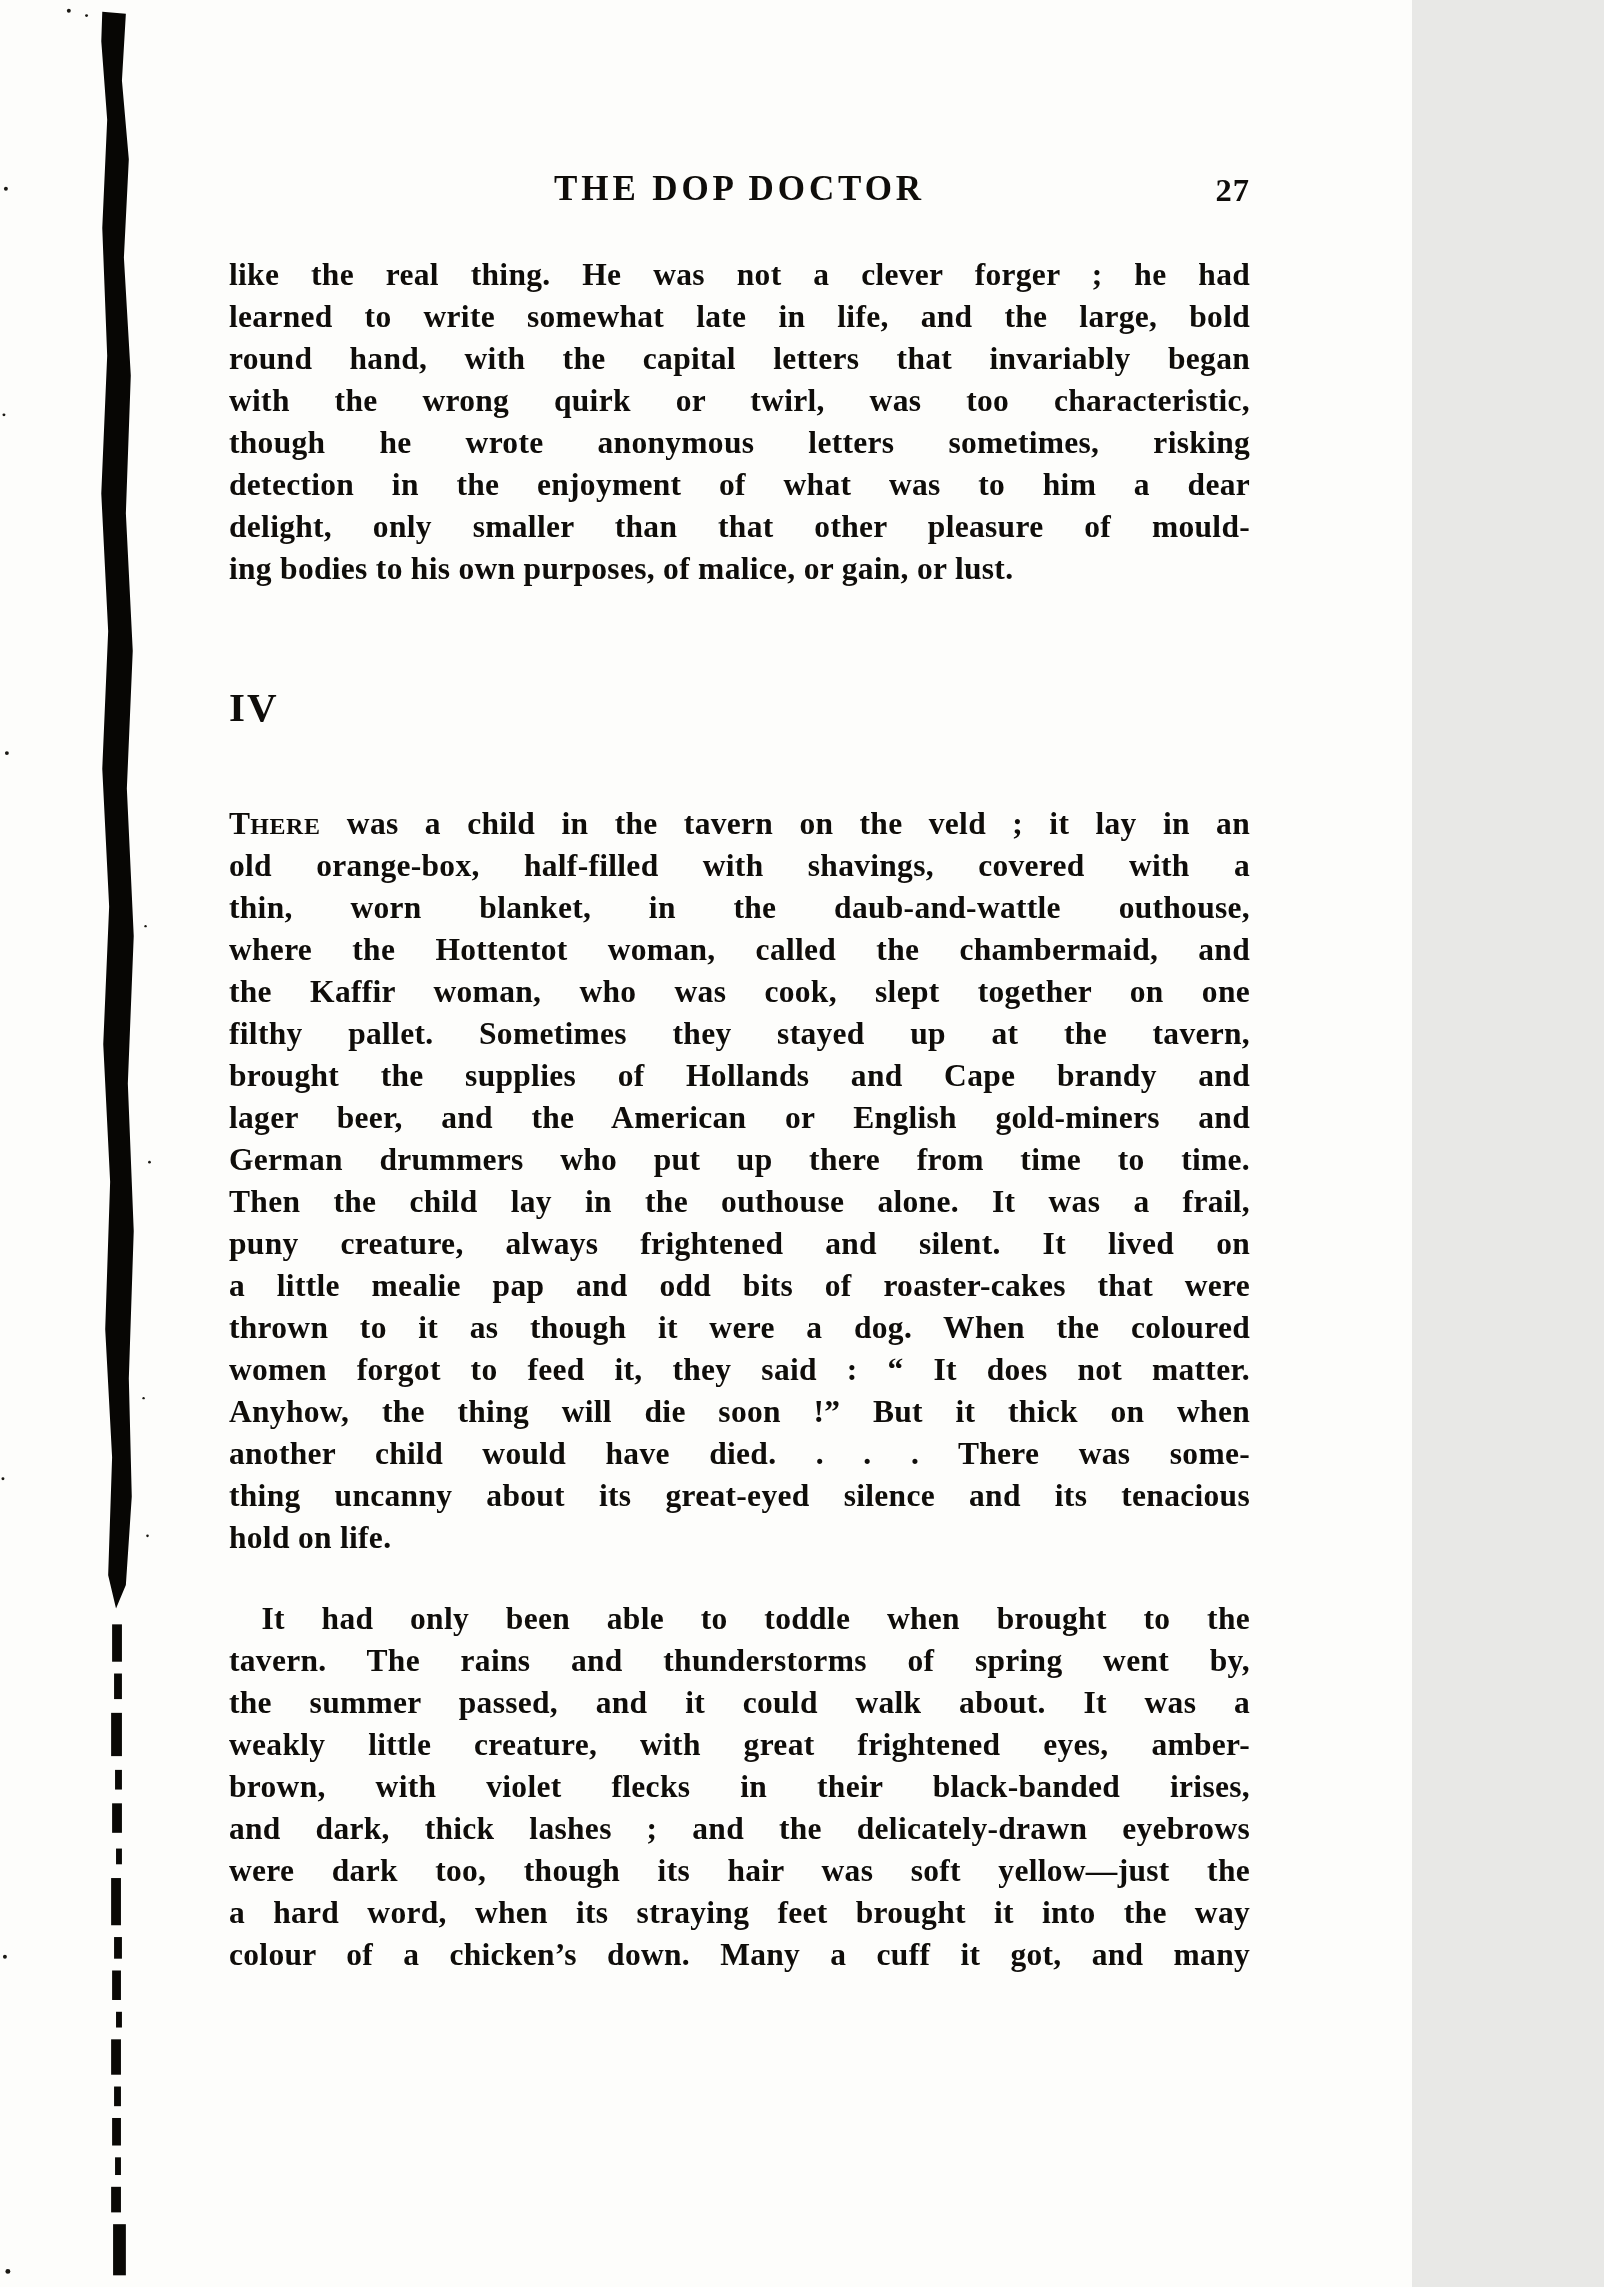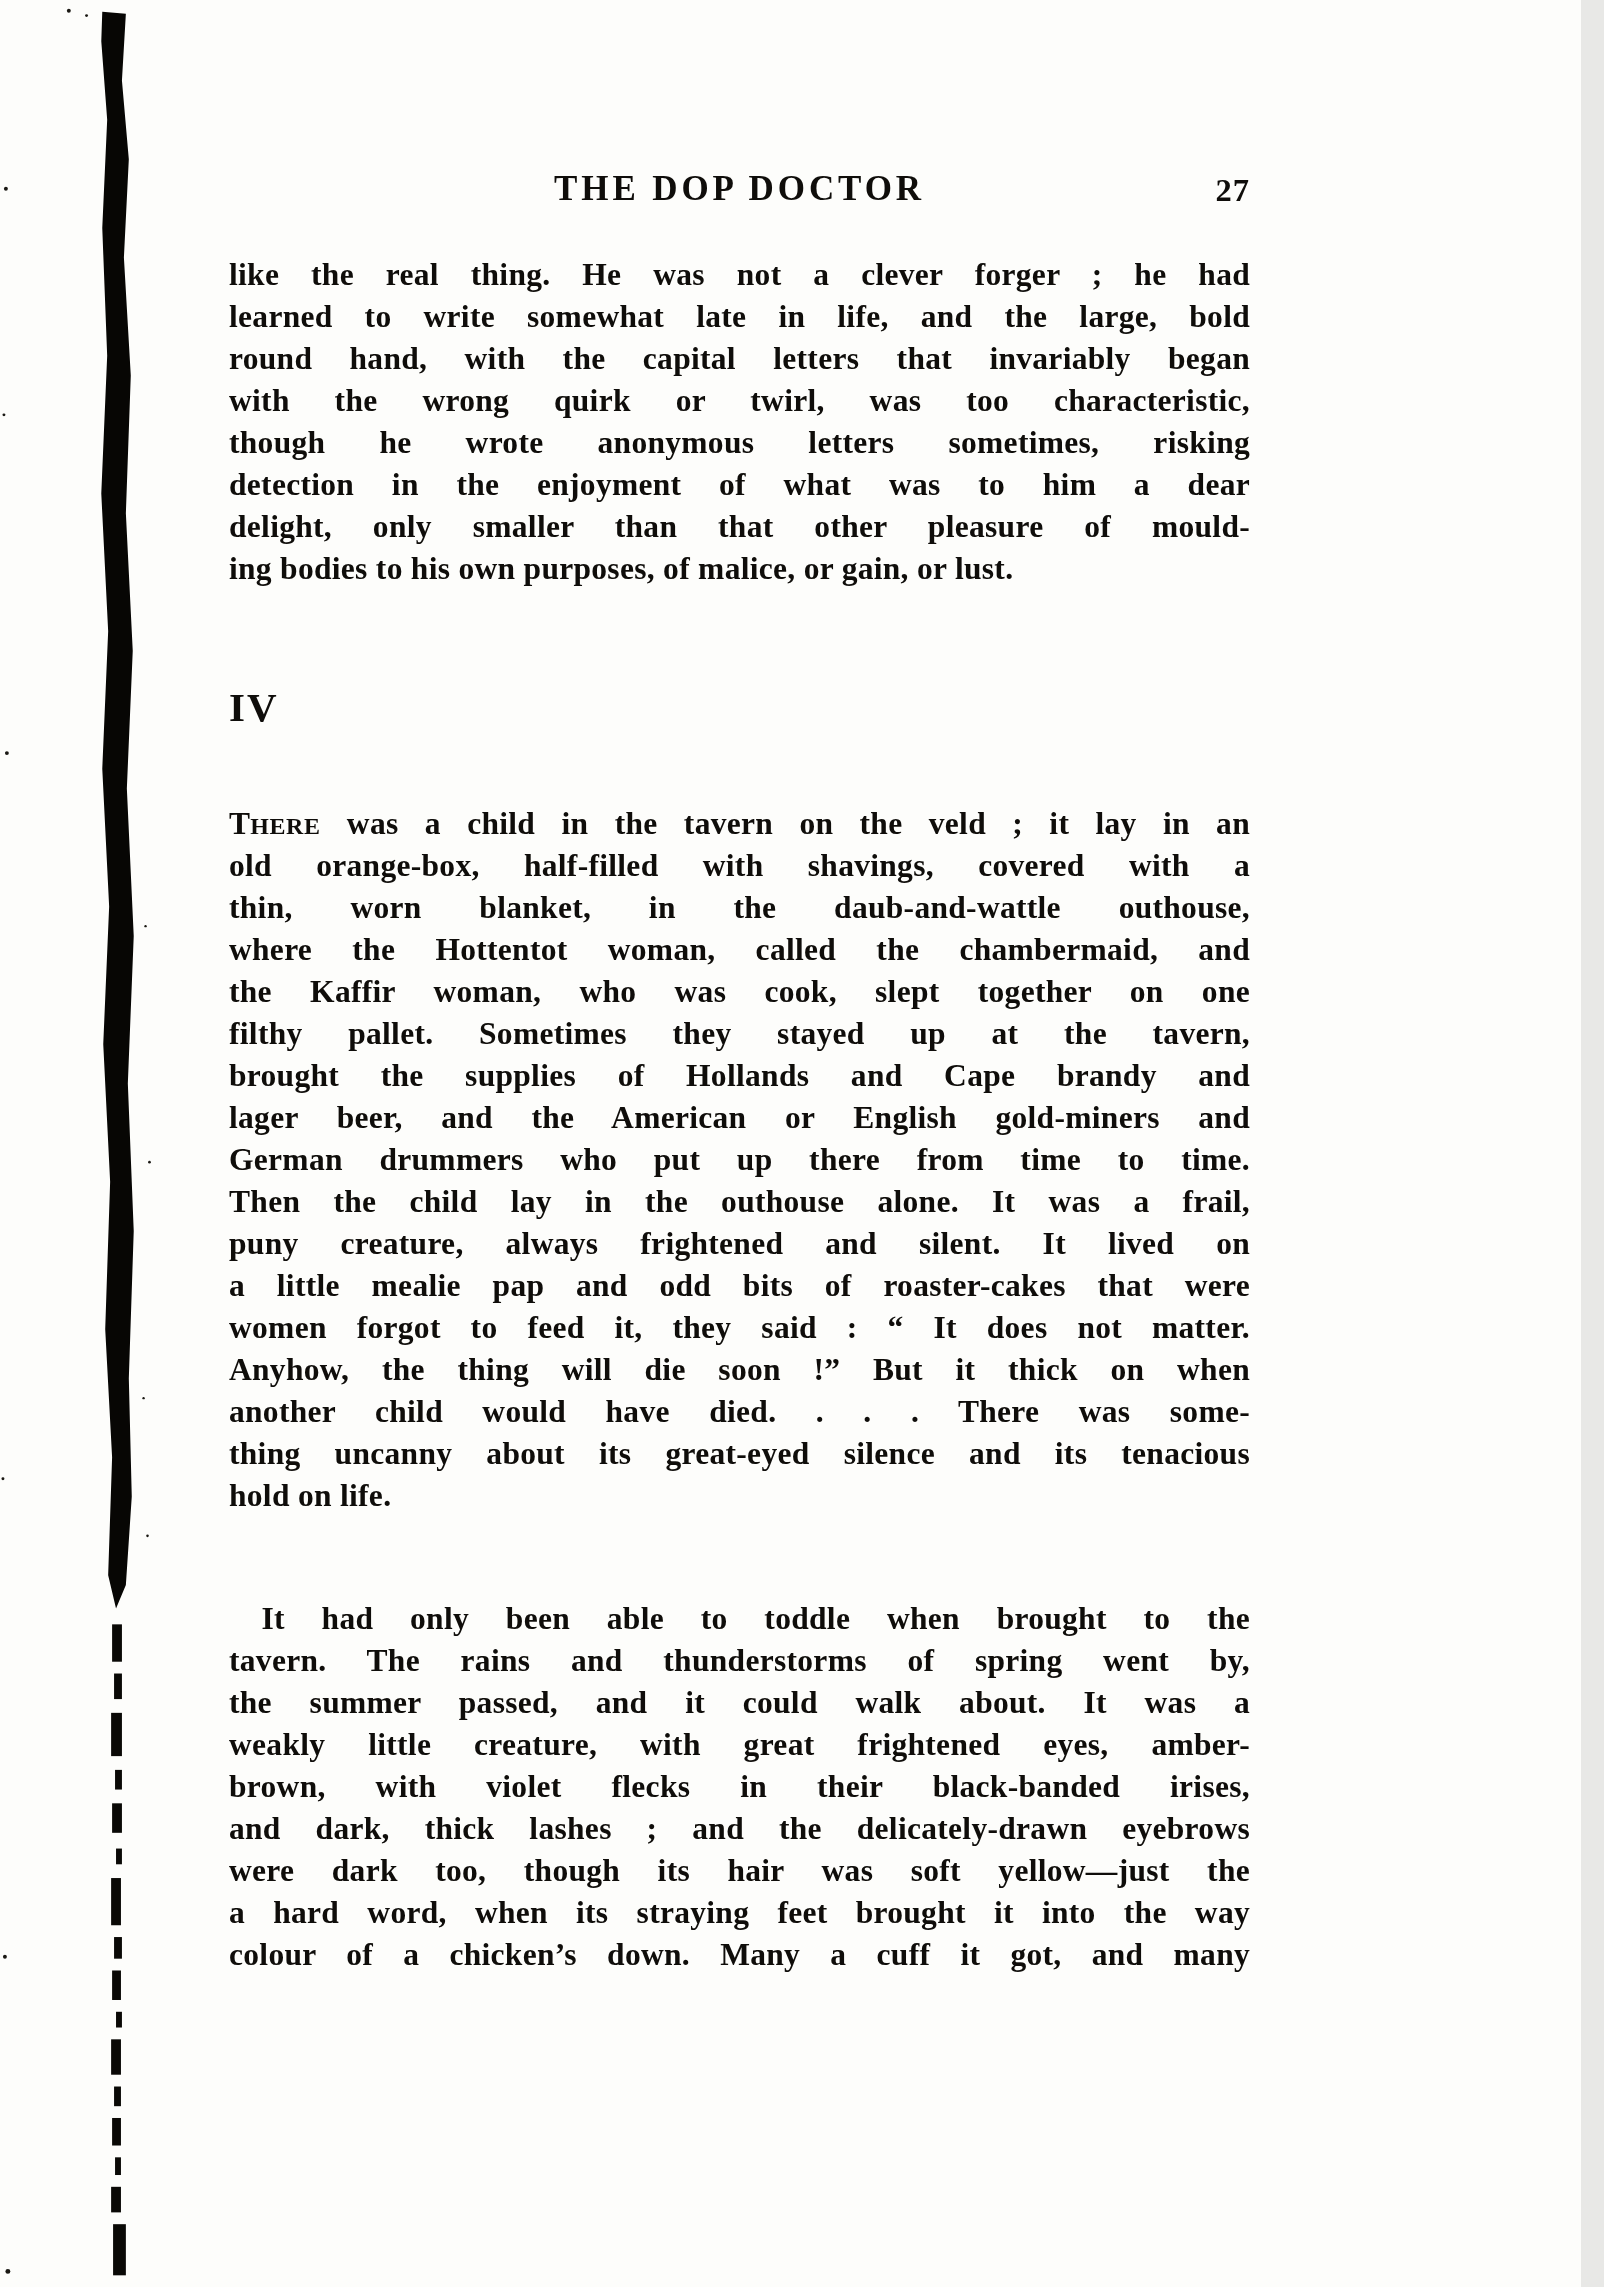--- a/index.html
+++ b/index.html
@@ -2,21 +2,21 @@
 <html><head>
 <meta charset="utf-8">
 <style>
   html, body {
     margin: 0;
     padding: 0;
     background: #e8e8e6;
   }
   .page {
     position: relative;
-    width: 1581px;
+    width: 1412px;
     height: 2287px;
     background: #fdfdfb;
     overflow: hidden;
     font-family: "Liberation Serif", "DejaVu Serif", serif;
     color: #0f0d0a;
   }
   
   .binding-shadow {
     position: absolute;
     left: 0; top: 0;
@@ -146,20 +146,21 @@
       <div class="jline">thin, worn blanket, in the daub-and-wattle outhouse,</div>
       <div class="jline">where the Hottentot woman, called the chambermaid, and</div>
       <div class="jline">the Kaffir woman, who was cook, slept together on one</div>
       <div class="jline">filthy pallet.  Sometimes they stayed up at the tavern,</div>
       <div class="jline">brought the supplies of Hollands and Cape brandy and</div>
       <div class="jline">lager beer, and the American or English gold-miners and</div>
       <div class="jline">German drummers who put up there from time to time.</div>
       <div class="jline">Then the child lay in the outhouse alone.  It was a frail,</div>
       <div class="jline">puny creature, always frightened and silent.  It lived on</div>
       <div class="jline">a little mealie pap and odd bits of roaster-cakes that were</div>
+      <div class="jline">thrown to it as though it were a dog.  When the coloured</div>
       <div class="jline">women forgot to feed it, they said : “ It does not matter.</div>
       <div class="jline">Anyhow, the thing will die soon !”  But it thick on when</div>
       <div class="jline">another child would have died. . . .  There was some-</div>
       <div class="jline">thing uncanny about its great-eyed silence and its tenacious</div>
       <div class="jline line-last">hold on life.</div>
     </div>
 
   <div class="para para-3">
       <div class="jline line-indent">It had only been able to toddle when brought to the</div>
       <div class="jline">tavern.  The rains and thunderstorms of spring went by,</div>

